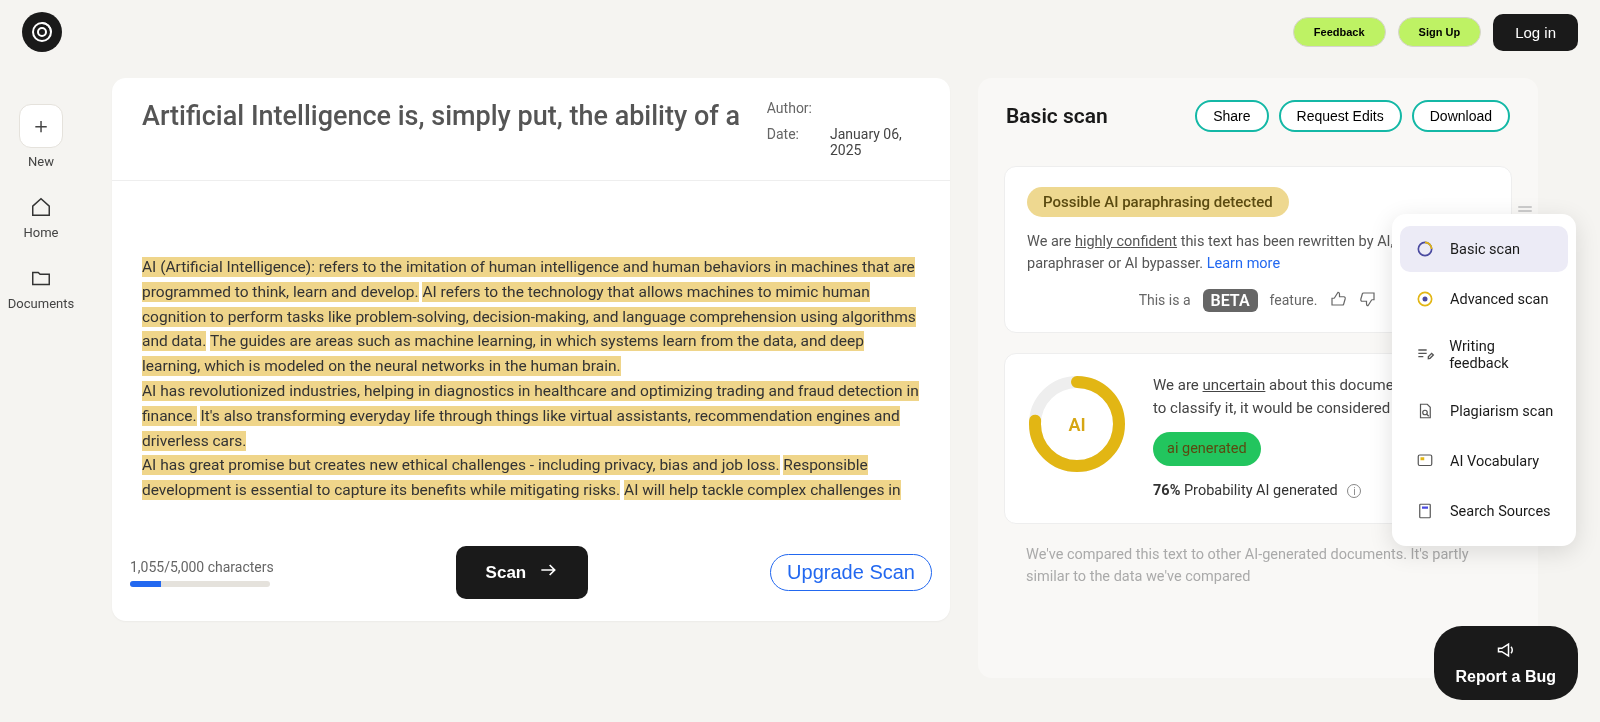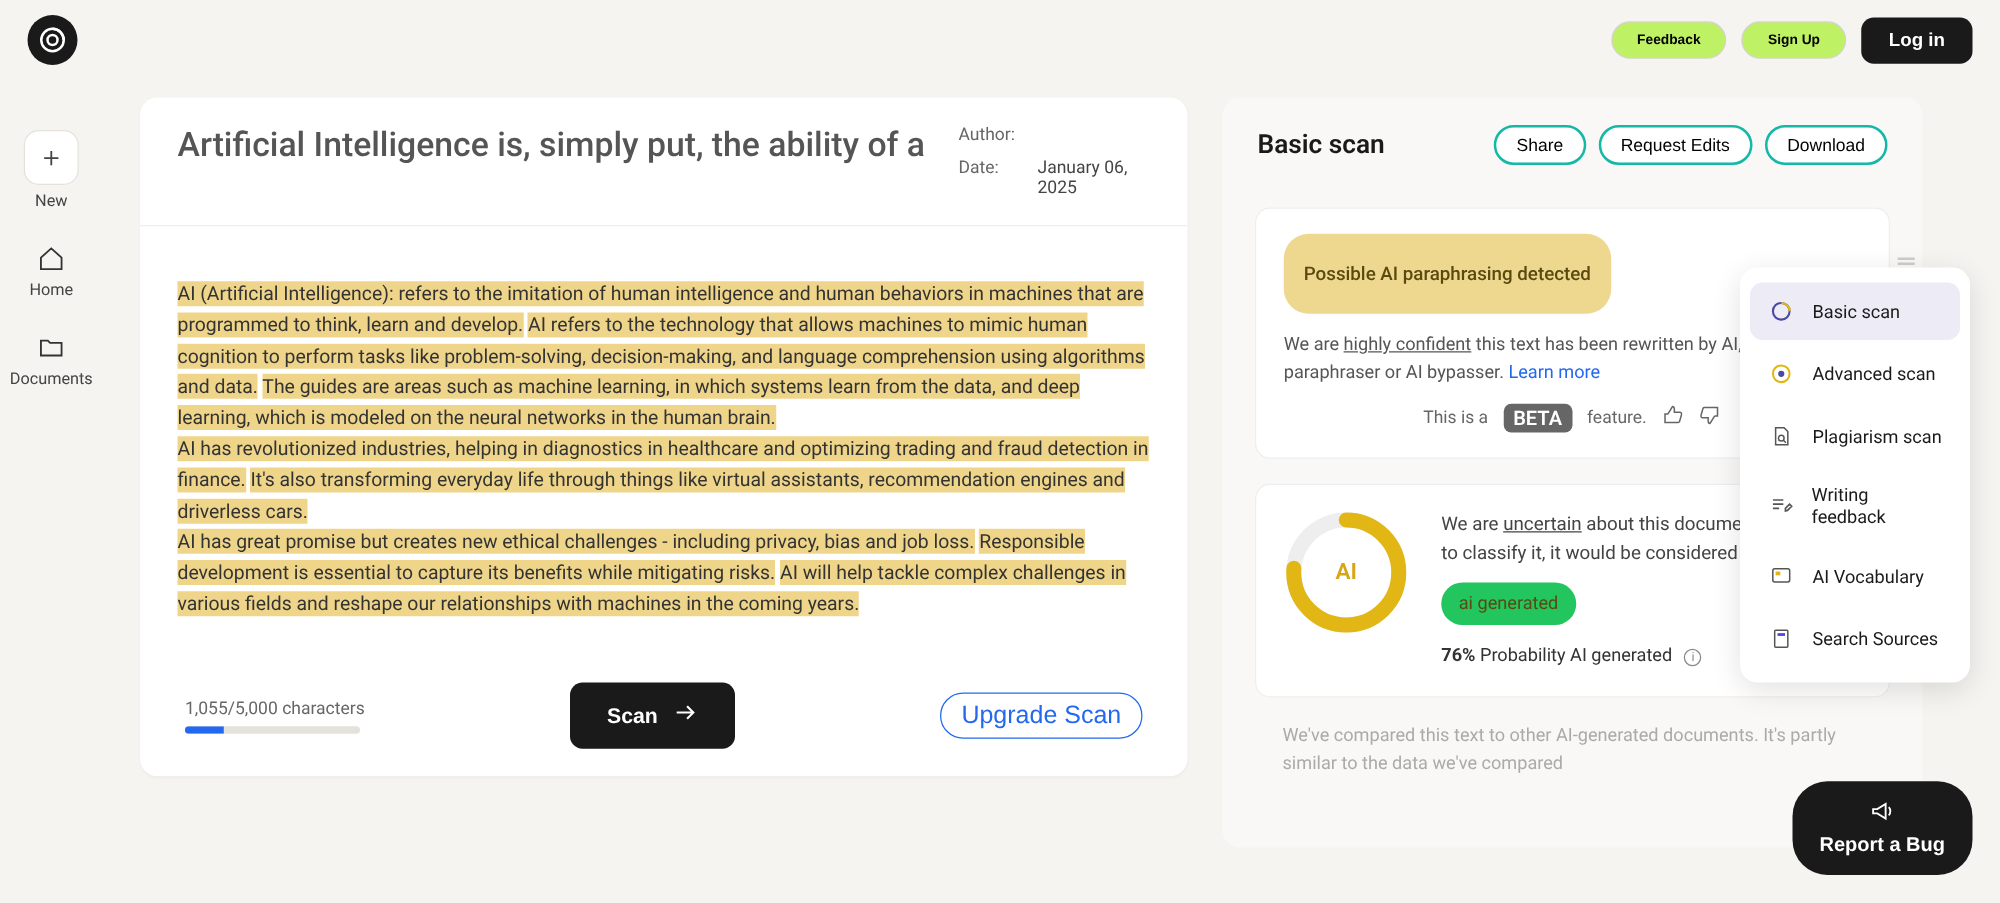--- a/index.html
+++ b/index.html
@@ -41,21 +41,21 @@
   cursor: pointer;
   font-weight: 700;
 }
 .btn-dark {
   background: #1a1a1a;
   color: #fff;
   border: none;
   border-radius: 10px;
   padding: 10px 22px;
   font-size: 15px;
-  font-weight: 700;
+  font-weight: 400;
   cursor: pointer;
 }
 
 
 .left-sidebar {
   position: absolute;
   left: 0;
   top: 78px;
   width: 82px;
   display: flex;
@@ -101,20 +101,21 @@
   gap: 28px;
 }
 .editor-card {
   width: 838px;
   height: 543px;
   background: #fff;
   border-radius: 14px;
   display: flex;
   flex-direction: column;
   box-shadow: 0 1px 2px rgba(0,0,0,0.04);
+  gap: 32px;
 }
 .editor-header {
   padding: 22px 30px;
   border-bottom: 1px solid #eee;
   display: flex;
   gap: 24px;
 }
 .doc-title {
   flex: 1;
   font-size: 27px;
@@ -141,21 +142,21 @@
   font-size: 15.5px;
   line-height: 1.6;
   color: #333;
 }
 .hl {
   background: #efd58a;
   padding: 1px 0;
 }
 
 .editor-footer {
-  padding: 14px 36px 22px;
+  padding: 14px 18px 22px;
   display: flex;
   align-items: center;
   justify-content: space-between;
 }
 .char-meta { display:flex; flex-direction:column; gap:6px; }
 .char-count { font-size: 14px; color: #666; }
 .char-bar {
   width: 140px;
   height: 6px;
   background: #e5e2dc;
@@ -237,21 +238,21 @@
   padding: 20px 22px;
   border: 1px solid #eee;
 }
 .pill {
   display: inline-block;
   background: #eed890;
   color: #5a4a10;
   font-size: 15px;
   font-weight: 500;
   border-radius: 20px;
-  padding: 23px 16px;
+  padding: 6px 16px;
   margin-bottom: 14px;
 }
 .confidence-text { font-size: 14.5px; color: #555; line-height: 1.5; }
 .confidence-text .ul { text-decoration: underline; }
 .confidence-text a { color: #2268f0; text-decoration: none; }
 .beta-row {
   display:flex;
   align-items:center;
   gap:12px;
   margin-top:14px;
@@ -521,36 +522,36 @@
     <span class="mi-icon">
       <svg width="20" height="20" viewBox="0 0 24 24" fill="none" stroke="#e2b614" stroke-width="2">
           <circle cx="12" cy="12" r="8"></circle>
           <circle cx="12" cy="12" r="3" fill="#4a4aa0" stroke="none"></circle>
         </svg>
     </span>
     <span>Advanced scan</span>
   </div>
   <div class="scan-menu-item">
     <span class="mi-icon">
+      <svg width="20" height="20" viewBox="0 0 24 24" fill="none" stroke="#555" stroke-width="1.6">
+          <path d="M4 6 H14 M4 10 H14 M4 14 H10"></path>
+          <path d="M16 14 L20 10 L22 12 L18 16 L16 16.5 Z"></path>
+        </svg>
+    </span>
+    <span>Writing feedback</span>
+  </div>
+  <div class="scan-menu-item">
+    <span class="mi-icon">
       <svg width="18" height="20" viewBox="0 0 24 24" fill="none" stroke="#555" stroke-width="1.6">
           <path d="M6 3 H15 L19 7 V21 H6 Z"></path>
           <circle cx="12" cy="14" r="3"></circle>
           <path d="M14 16 L17 19"></path>
         </svg>
     </span>
     <span>Plagiarism scan</span>
-  </div>
-  <div class="scan-menu-item">
-    <span class="mi-icon">
-      <svg width="20" height="20" viewBox="0 0 24 24" fill="none" stroke="#555" stroke-width="1.6">
-          <path d="M4 6 H14 M4 10 H14 M4 14 H10"></path>
-          <path d="M16 14 L20 10 L22 12 L18 16 L16 16.5 Z"></path>
-        </svg>
-    </span>
-    <span>Writing feedback</span>
   </div>
   <div class="scan-menu-item">
     <span class="mi-icon">
       <svg width="20" height="18" viewBox="0 0 24 24" fill="none" stroke="#555" stroke-width="1.6">
           <rect x="3" y="4" width="18" height="14" rx="2"></rect>
           <rect x="6" y="7" width="5" height="4" fill="#e2b614" stroke="none"></rect>
         </svg>
     </span>
     <span>AI Vocabulary</span>
   </div>

